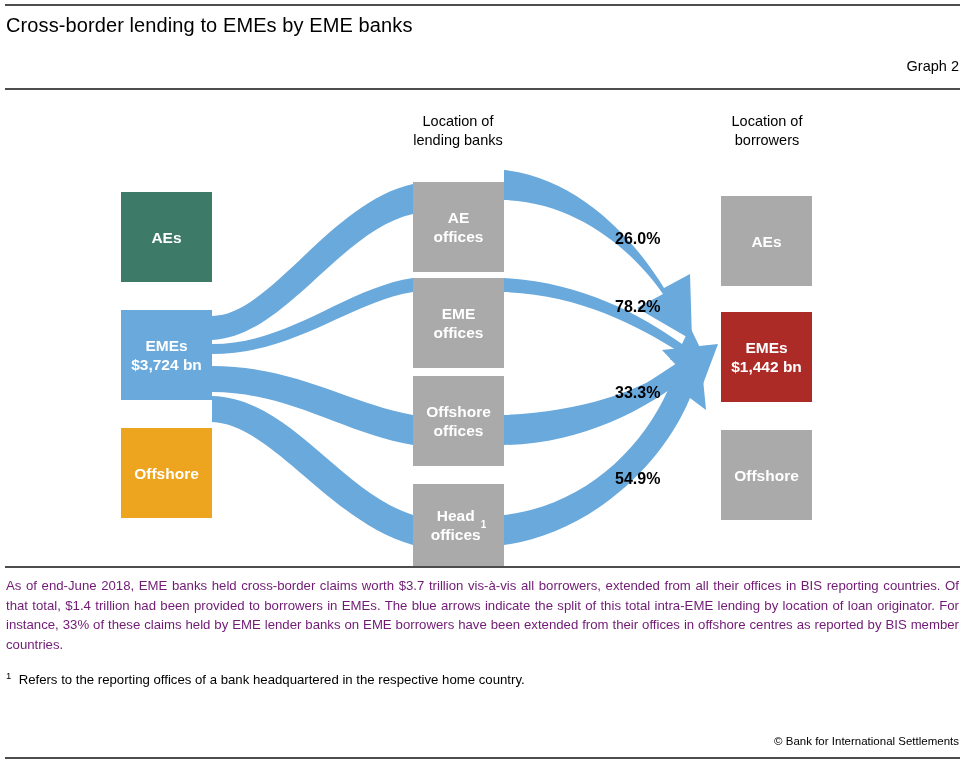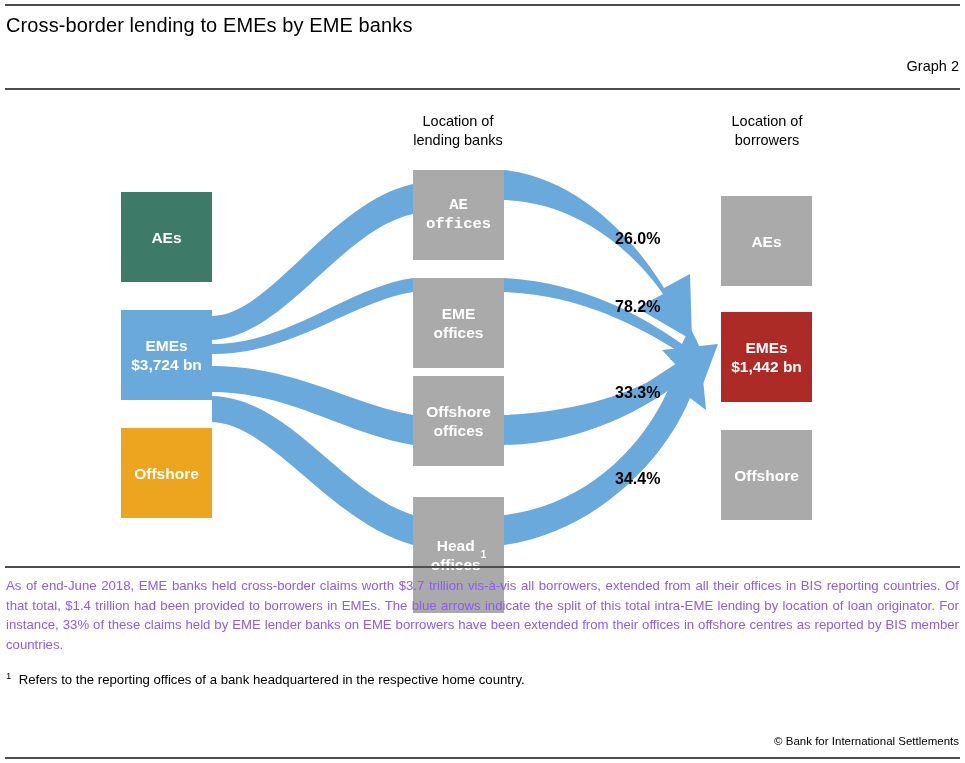--- a/index.html
+++ b/index.html
@@ -123,21 +123,21 @@
     background: #4d4d4d;
   }
   .note {
     position: absolute;
     left: 6px;
     right: 6px;
     top: 576px;
     font-size: 13.2px;
     line-height: 19.6px;
     text-align: justify;
-    color: #8b5cf6;
+    color: #701a75;
   }
   .footnote {
     position: absolute;
     left: 6px;
     right: 6px;
     top: 670px;
     font-size: 13.2px;
     line-height: 19px;
     color: #000;
   }
@@ -218,53 +218,53 @@
       <span class="node-label">AEs</span>
     </div>
     <div class="node" style="left:121px; top:218px; width:91px; height:90px; background:#6aa9dc;">
       <span class="node-label">EMEs
 $3,724 bn</span>
     </div>
     <div class="node" style="left:121px; top:336px; width:91px; height:90px; background:#eda41e;">
       <span class="node-label">Offshore</span>
     </div>
 
-    <div class="node" style="left:413px; top:78px; width:91px; height:90px; background:#aaaaaa;font-family:Liberation Mono, monospace;">
+    <div class="node" style="left:413px; top:90px; width:91px; height:90px; background:#aaaaaa;">
       <span class="node-label">AE
 offices</span>
     </div>
     <div class="node" style="left:413px; top:186px; width:91px; height:90px; background:#aaaaaa;">
       <span class="node-label">EME
 offices</span>
     </div>
     <div class="node" style="left:413px; top:284px; width:91px; height:90px; background:#aaaaaa;">
       <span class="node-label">Offshore
 offices</span>
     </div>
-    <div class="node" style="left:413px; top:405px; width:91px; height:116px; background:#aaaaaa;">
+    <div class="node" style="left:413px; top:392px; width:91px; height:82px; background:#aaaaaa;">
       <span class="node-label">Head
 offices</span>
         <span class="sup">1</span>
     </div>
 
     <div class="node" style="left:721px; top:104px; width:91px; height:90px; background:#aaaaaa;">
       <span class="node-label">AEs</span>
     </div>
     <div class="node" style="left:721px; top:220px; width:91px; height:90px; background:#ac2b26;">
       <span class="node-label">EMEs
 $1,442 bn</span>
     </div>
     <div class="node" style="left:721px; top:338px; width:91px; height:90px; background:#aaaaaa;">
       <span class="node-label">Offshore</span>
     </div>
 
     <div class="pct" style="left:615px; top:138px;">26.0%</div>
     <div class="pct" style="left:615px; top:206px;">78.2%</div>
     <div class="pct" style="left:615px; top:292px;">33.3%</div>
-    <div class="pct" style="left:615px; top:378px;">34.4%</div>
+    <div class="pct" style="left:615px; top:378px;">54.9%</div>
 
   </div>
 
   <div class="rule-under-graph"></div>
 
   <div class="note">As of end-June 2018, EME banks held cross-border claims worth $3.7 trillion vis-à-vis all borrowers, extended from all their offices in BIS reporting countries. Of that total, $1.4 trillion had been provided to borrowers in EMEs. The blue arrows indicate the split of this total intra-EME lending by location of loan originator. For instance, 33% of these claims held by EME lender banks on EME borrowers have been extended from their offices in offshore centres as reported by BIS member countries.</div>
 
   <div class="footnote"><span class="fn-mark">1</span>&nbsp; <span>Refers to the reporting offices of a bank headquartered in the respective home country.</span></div>
 
 

